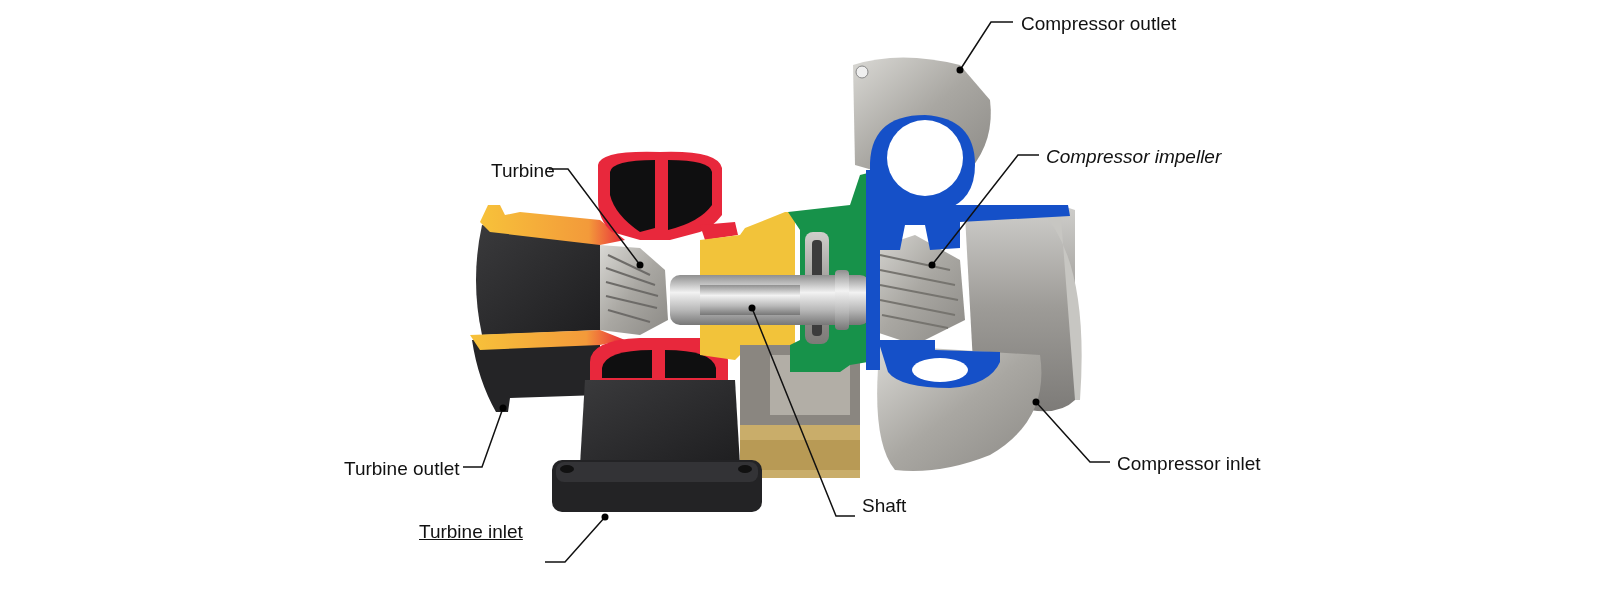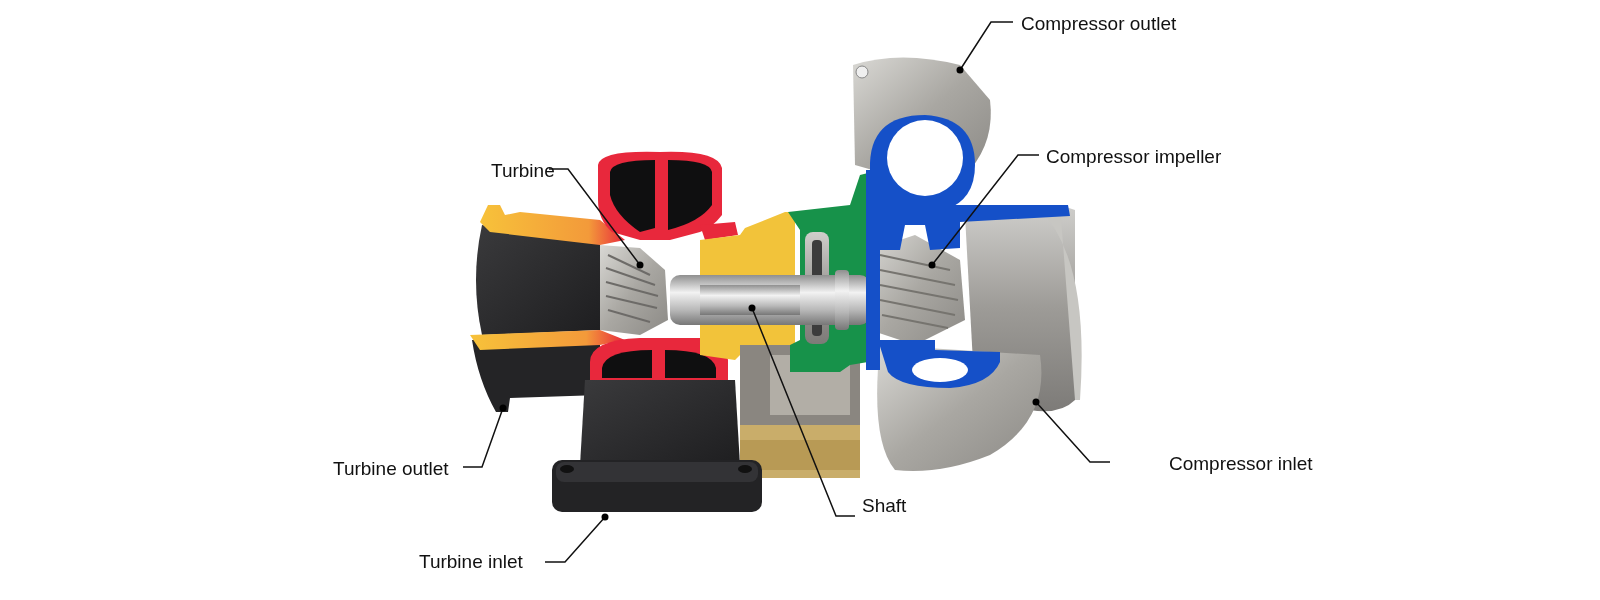--- a/index.html
+++ b/index.html
@@ -165,19 +165,19 @@
       <circle cx="640" cy="265" r="3.5"></circle>
       <circle cx="503" cy="408" r="3.5"></circle>
       <circle cx="1036" cy="402" r="3.5"></circle>
       <circle cx="752" cy="308" r="3.5"></circle>
       <circle cx="605" cy="517" r="3.5"></circle>
     </g>
   </svg>
 
   
   <div class="label" style="left:1021px; top:14px;">Compressor outlet</div>
-  <div class="label" style="left:1046px; top:147px;">Compressor impeller</div>
+  <div class="label" style="left:1046px; top:147px;font-style:italic;">Compressor impeller</div>
   <div class="label" style="left:491px; top:161px;">Turbine</div>
-  <div class="label" style="left:333px; top:459px;">Turbine outlet</div>
-  <div class="label" style="left:1169px; top:454px;text-align:center;">Compressor inlet</div>
+  <div class="label" style="left:344px; top:459px;">Turbine outlet</div>
+  <div class="label" style="left:1117px; top:454px;text-align:center;">Compressor inlet</div>
   <div class="label" style="left:862px; top:496px;">Shaft</div>
-  <div class="label" style="left:419px; top:552px;">Turbine inlet</div>
+  <div class="label" style="left:419px; top:522px;text-decoration:underline;">Turbine inlet</div>
 </div>
 
 </body></html>

